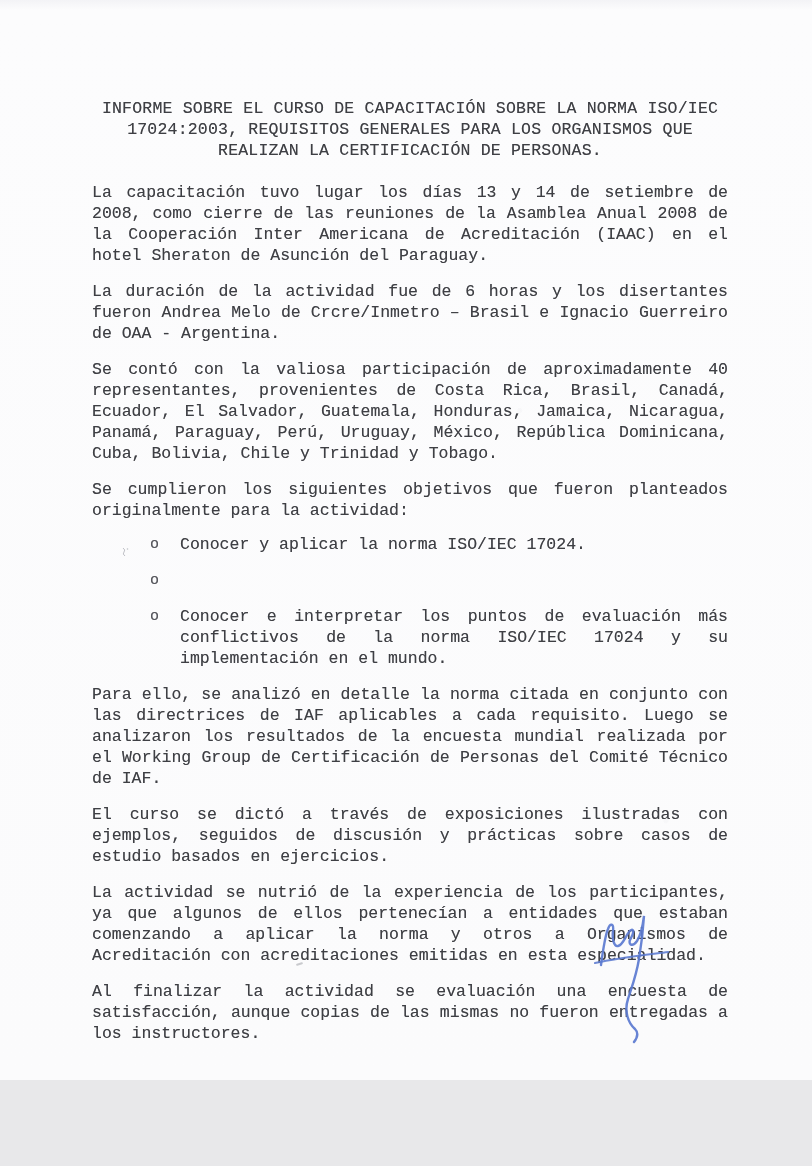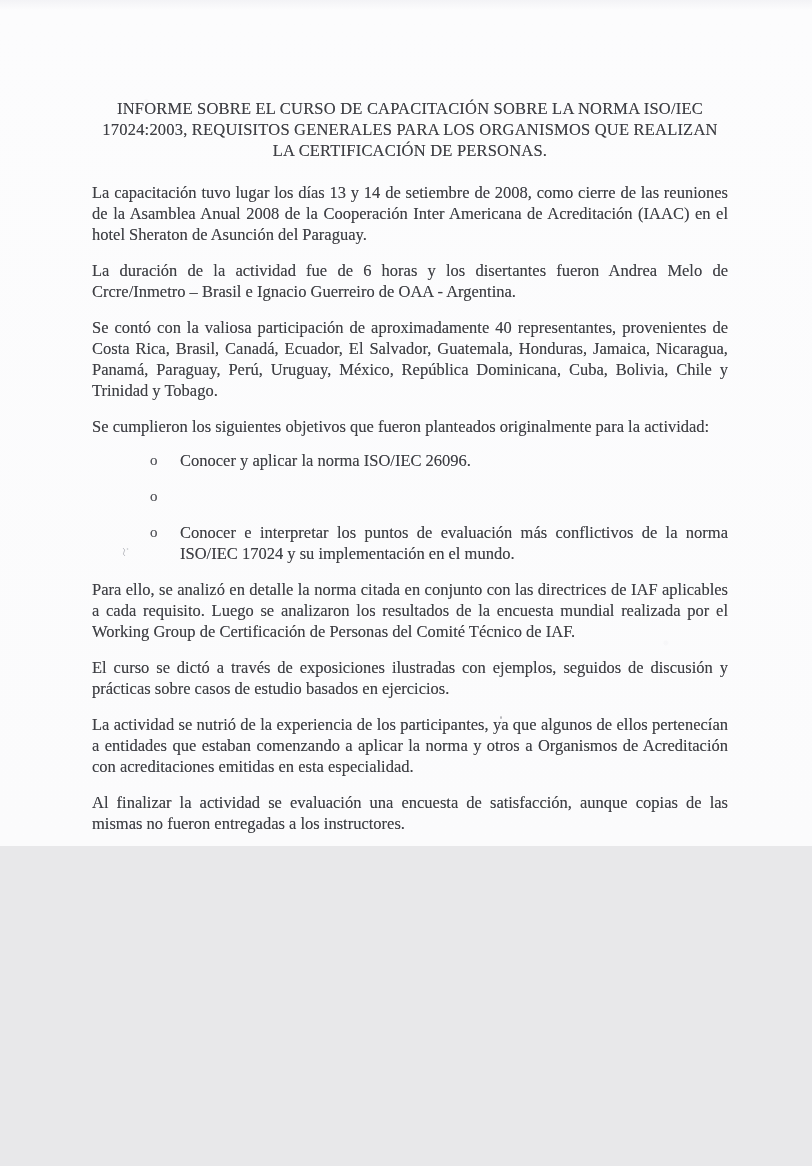--- a/index.html
+++ b/index.html
@@ -3,30 +3,30 @@
 <meta charset="utf-8">
 <style>
   html, body {
     margin: 0;
     padding: 0;
     background: #e8e8ea;
   }
   .page {
     position: relative;
     width: 812px;
-    height: 846px;
+    height: 1080px;
     margin: 0 auto;
     box-sizing: border-box;
     padding: 98px 84px 0 92px;
     background:
       radial-gradient(circle at 18% 12%, rgba(120,120,140,0.035) 0 2px, transparent 3px),
       radial-gradient(circle at 64% 38%, rgba(120,120,140,0.03) 0 2px, transparent 3px),
       radial-gradient(circle at 82% 76%, rgba(120,120,140,0.03) 0 2px, transparent 3px),
       linear-gradient(180deg, #f3f3f6 0px, #fcfcfd 10px, #fbfbfc 100%);
-    font-family: Liberation Serif, serif;
+    font-family: Liberation Mono, monospace;
     color: #3e3f44;
     font-size: 16.5px;
     line-height: 21px;
     overflow: hidden;
   }
   .doc-title {
     text-align: center;
     font-weight: 400;
     text-transform: none;
     margin: 0 0 21px 0;
@@ -114,21 +114,21 @@
   <h1 class="doc-title">INFORME SOBRE EL CURSO DE CAPACITACIÓN SOBRE LA NORMA ISO/IEC 17024:2003, REQUISITOS GENERALES PARA LOS ORGANISMOS QUE REALIZAN LA CERTIFICACIÓN DE PERSONAS.</h1>
 
   <p class="body-par">La capacitación tuvo lugar los días 13 y 14 de setiembre de 2008, como cierre de las reuniones de la Asamblea Anual 2008 de la Cooperación Inter Americana de Acreditación (IAAC) en el hotel Sheraton de Asunción del Paraguay.</p>
   <p class="body-par">La duración de la actividad fue de 6 horas y los disertantes fueron Andrea Melo de Crcre/Inmetro – Brasil e Ignacio Guerreiro de OAA - Argentina.</p>
   <p class="body-par">Se contó con la valiosa participación de aproximadamente 40 representantes, provenientes de Costa Rica, Brasil, Canadá, Ecuador, El Salvador, Guatemala, Honduras, Jamaica, Nicaragua, Panamá, Paraguay, Perú, Uruguay, México, República Dominicana, Cuba, Bolivia, Chile y Trinidad y Tobago.</p>
   <p class="body-par pre-list">Se cumplieron los siguientes objetivos que fueron planteados originalmente para la actividad:</p>
 
   <div class="bullet-list">
     <div class="bullet-item">
       <span class="bullet-marker">o</span>
-      <span class="bullet-text">Conocer y aplicar la norma ISO/IEC 26096.</span>
+      <span class="bullet-text">Conocer y aplicar la norma ISO/IEC 17024.</span>
     </div>
     <div class="bullet-item">
       <span class="bullet-marker">o</span>
     </div>
     <div class="bullet-item">
       <span class="bullet-marker">o</span>
       <span class="bullet-text">Conocer e interpretar los puntos de evaluación más conflictivos de la norma ISO/IEC 17024 y su implementación en el mundo.</span>
     </div>
   </div>
 

